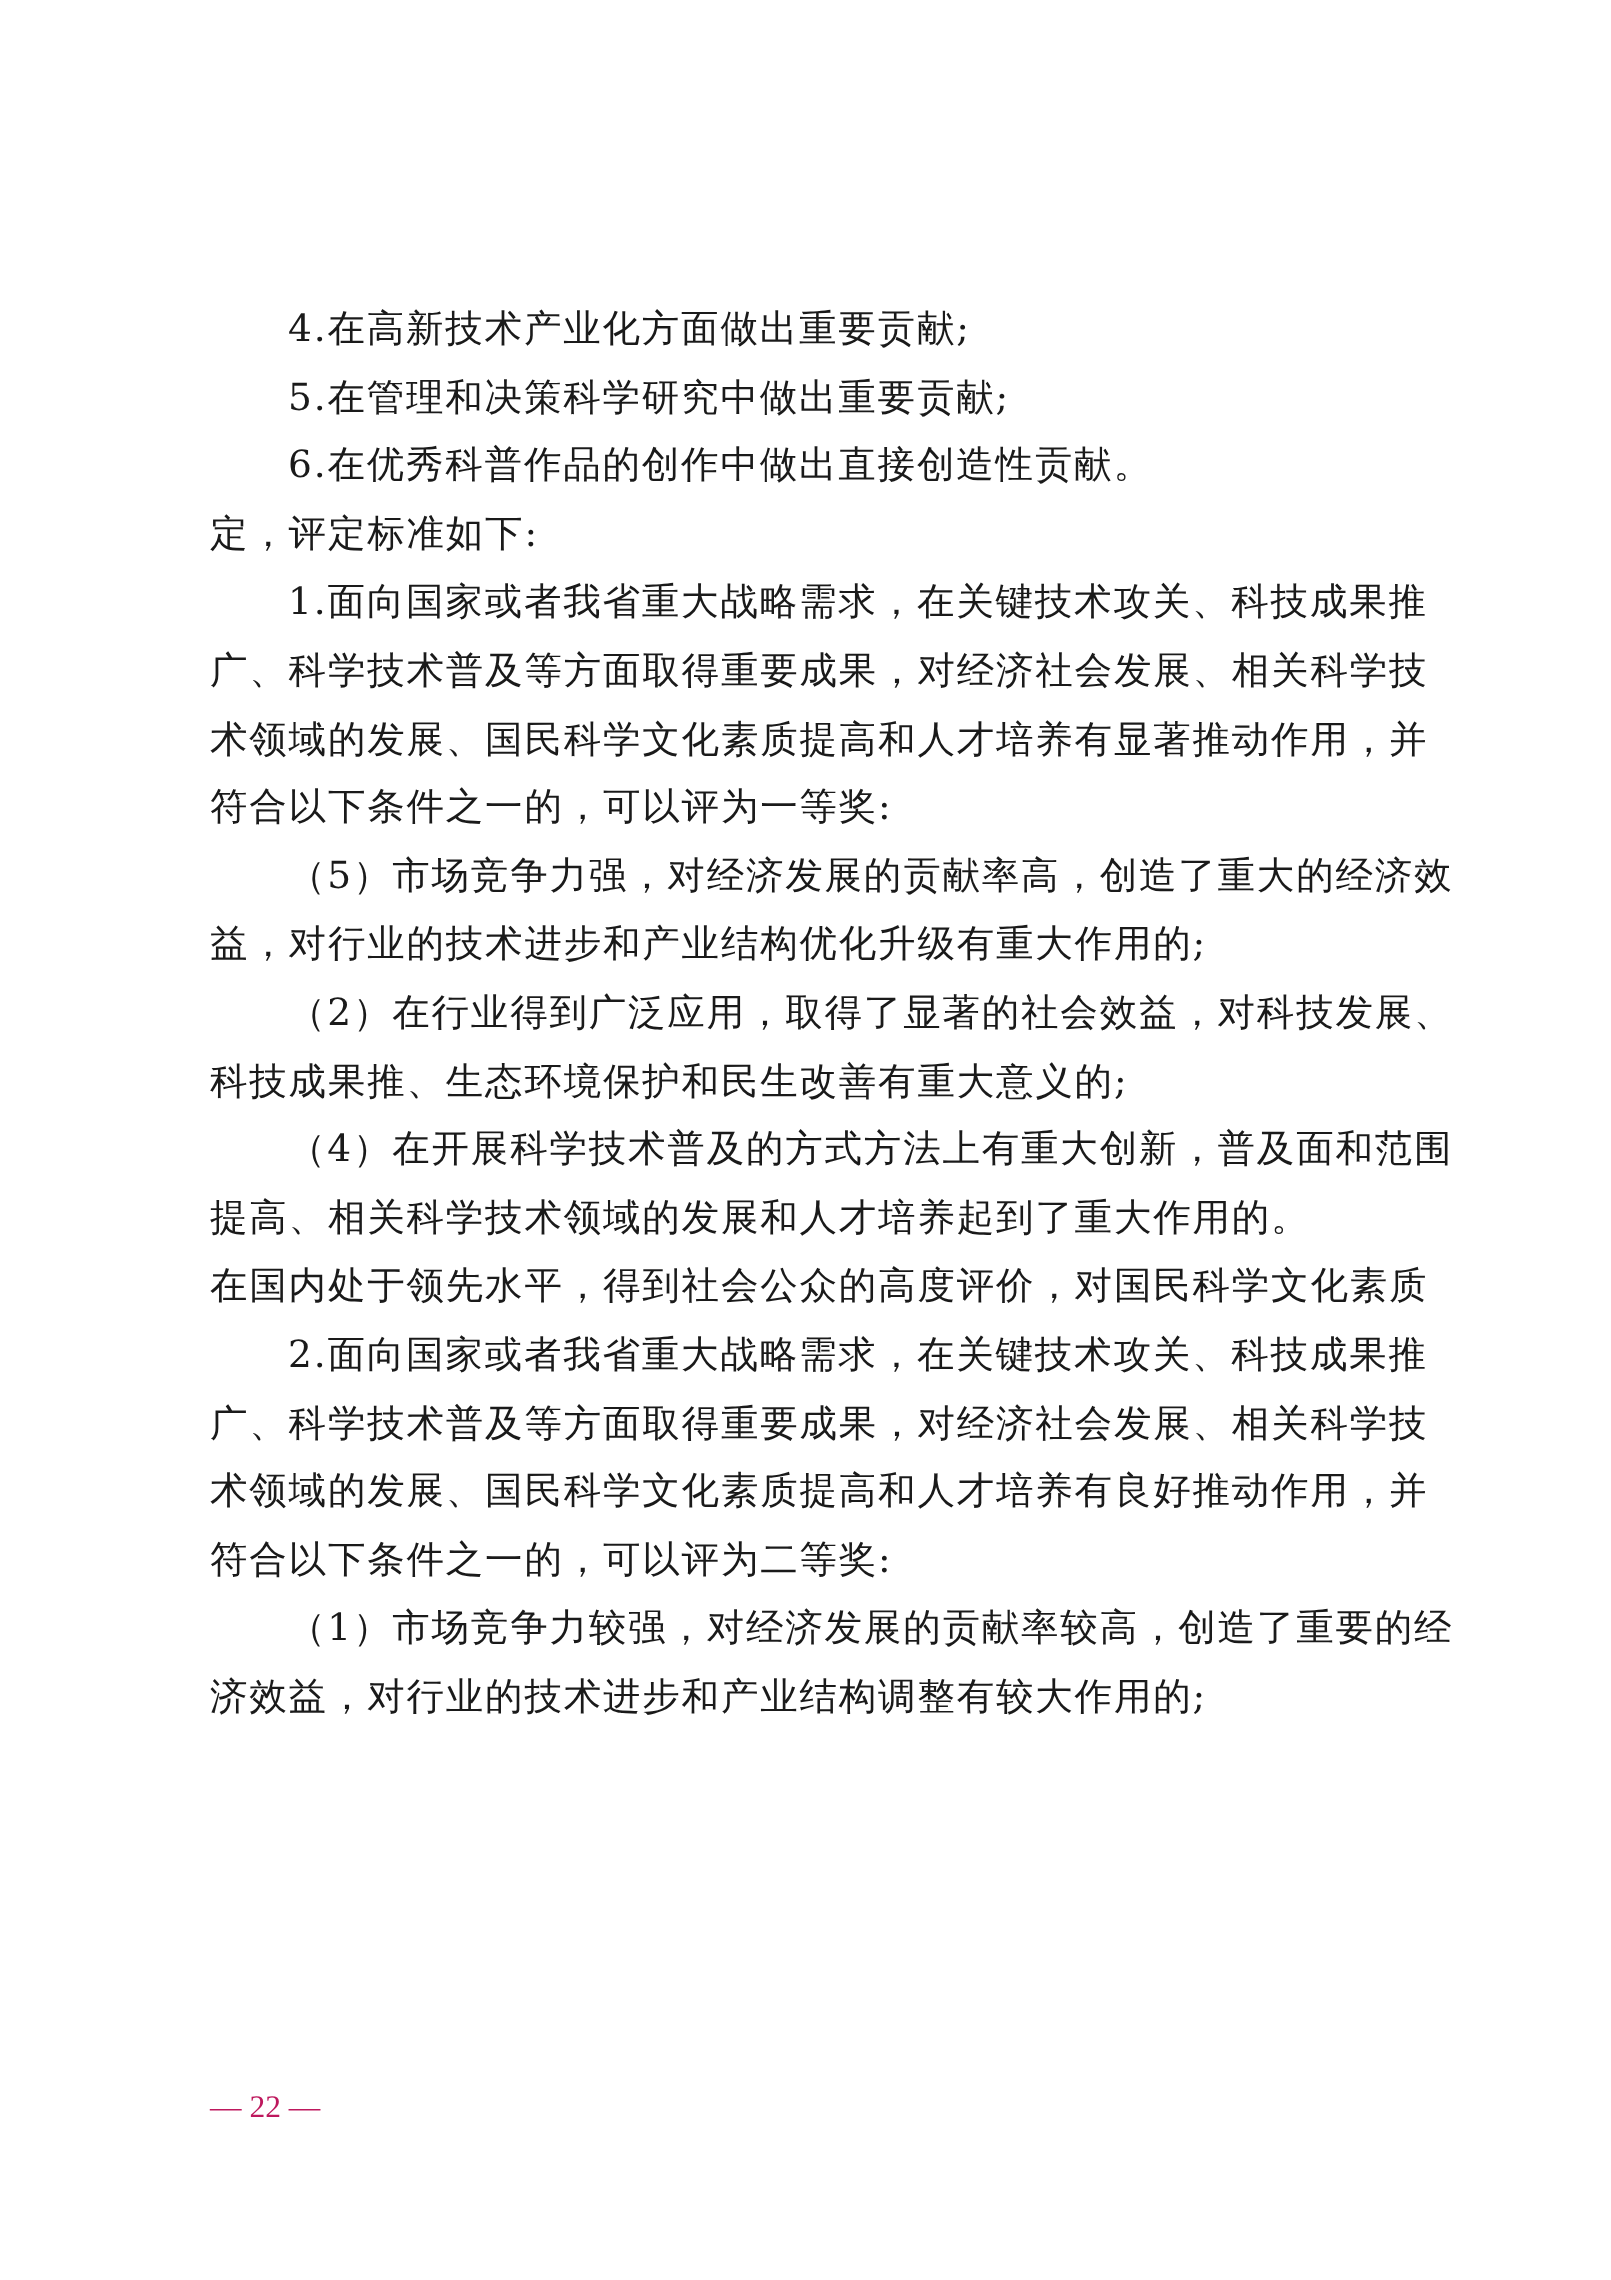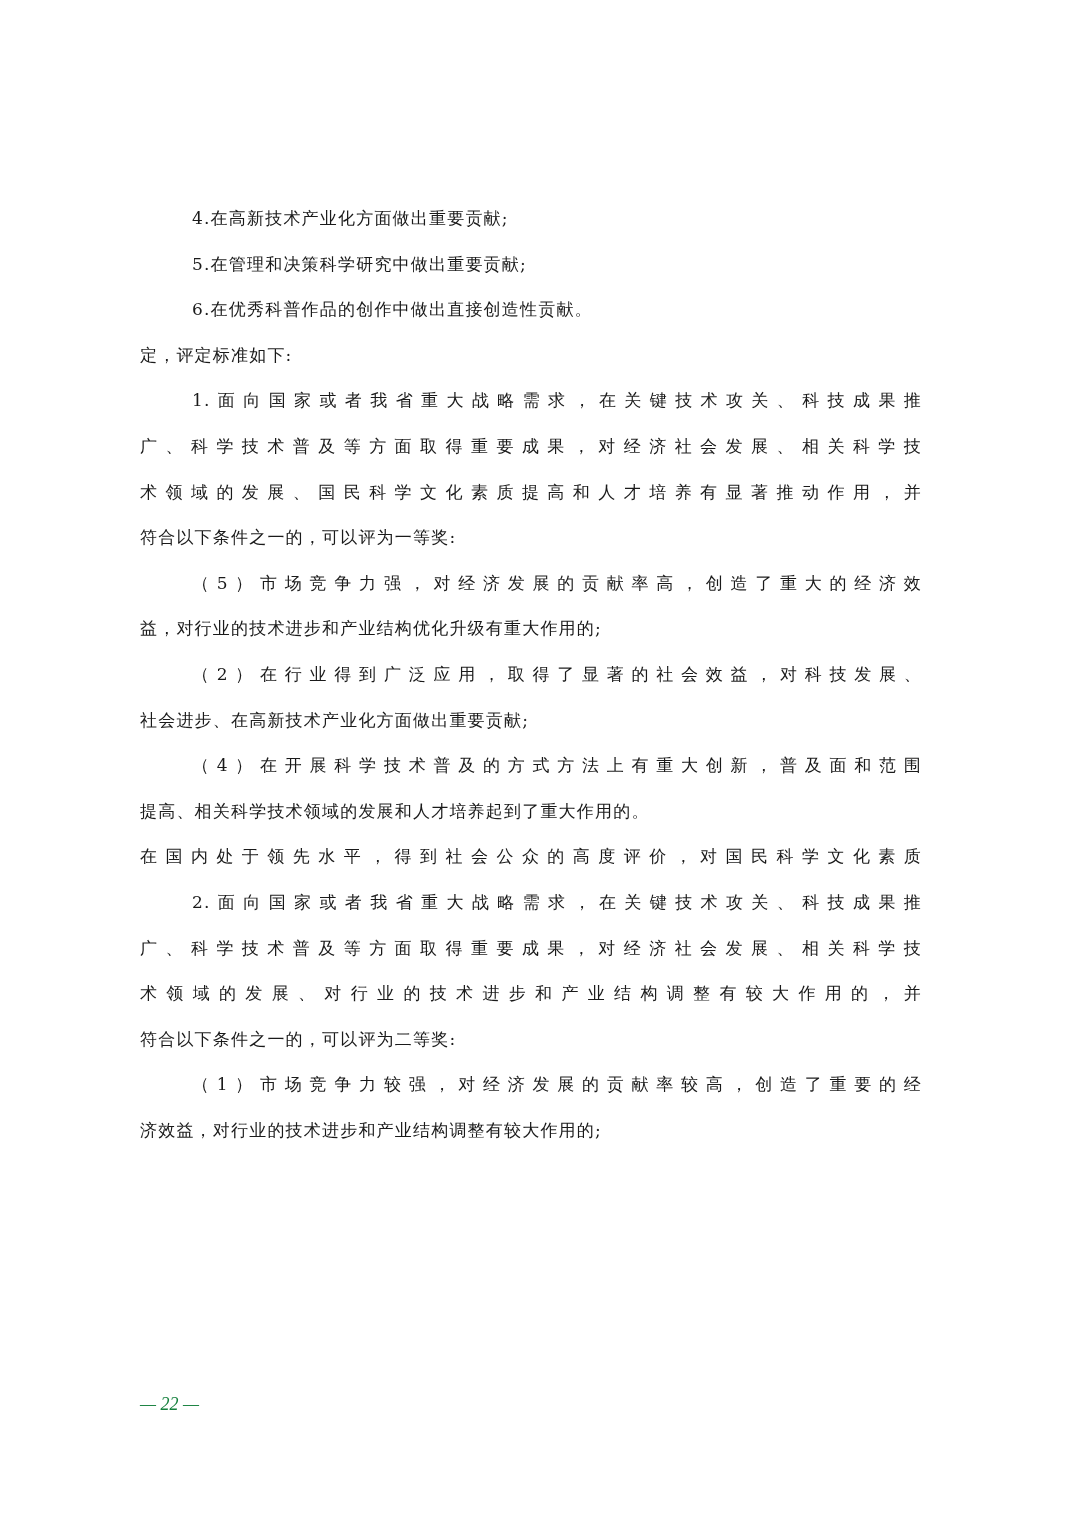--- a/index.html
+++ b/index.html
@@ -17,64 +17,63 @@
   }
   .page {
     position: absolute;
     left: 140px;
     top: 196px;
     width: 782px;
   }
   .line {
     height: 45.6px;
     line-height: 45.6px;
-    font-size: 17px;
+    font-size: 25px;
     white-space: nowrap;
     letter-spacing: 1.2px;
     text-align: justify;
     text-align-last: justify;
   }
   .line.last {
     text-align-last: left;
   }
   .indent {
     padding-left: 52px;
   }
   .footer {
     position: absolute;
     left: 140px;
     top: 1384px;
-    font-size: 18px;
+    font-size: 21px;
     line-height: 40px;
     font-family: "Liberation Serif", "DejaVu Serif", serif;
-    color: #15803d;
+    color: #be185d;
     white-space: nowrap;
-    font-style: italic;
   }
 </style>
 </head>
 <body>
 
 <div class="page">
   <div class="line indent last">4.在高新技术产业化方面做出重要贡献;</div>
   <div class="line indent last">5.在管理和决策科学研究中做出重要贡献;</div>
   <div class="line indent last">6.在优秀科普作品的创作中做出直接创造性贡献。</div>
   <div class="line last">定，评定标准如下:</div>
   <div class="line indent">1.面向国家或者我省重大战略需求，在关键技术攻关、科技成果推</div>
   <div class="line">广、科学技术普及等方面取得重要成果，对经济社会发展、相关科学技</div>
   <div class="line">术领域的发展、国民科学文化素质提高和人才培养有显著推动作用，并</div>
   <div class="line last">符合以下条件之一的，可以评为一等奖:</div>
   <div class="line indent">（5）市场竞争力强，对经济发展的贡献率高，创造了重大的经济效</div>
   <div class="line last">益，对行业的技术进步和产业结构优化升级有重大作用的;</div>
   <div class="line indent">（2）在行业得到广泛应用，取得了显著的社会效益，对科技发展、</div>
-  <div class="line last">社会进步、在高新技术产业化方面做出重要贡献;</div>
+  <div class="line last">科技成果推、生态环境保护和民生改善有重大意义的;</div>
   <div class="line indent">（4）在开展科学技术普及的方式方法上有重大创新，普及面和范围</div>
   <div class="line last">提高、相关科学技术领域的发展和人才培养起到了重大作用的。</div>
   <div class="line">在国内处于领先水平，得到社会公众的高度评价，对国民科学文化素质</div>
   <div class="line indent">2.面向国家或者我省重大战略需求，在关键技术攻关、科技成果推</div>
   <div class="line">广、科学技术普及等方面取得重要成果，对经济社会发展、相关科学技</div>
-  <div class="line">术领域的发展、对行业的技术进步和产业结构调整有较大作用的，并</div>
+  <div class="line">术领域的发展、国民科学文化素质提高和人才培养有良好推动作用，并</div>
   <div class="line last">符合以下条件之一的，可以评为二等奖:</div>
   <div class="line indent">（1）市场竞争力较强，对经济发展的贡献率较高，创造了重要的经</div>
   <div class="line last">济效益，对行业的技术进步和产业结构调整有较大作用的;</div>
 </div>
 
 <div class="footer">— 22 —</div>
 
 </body></html>

